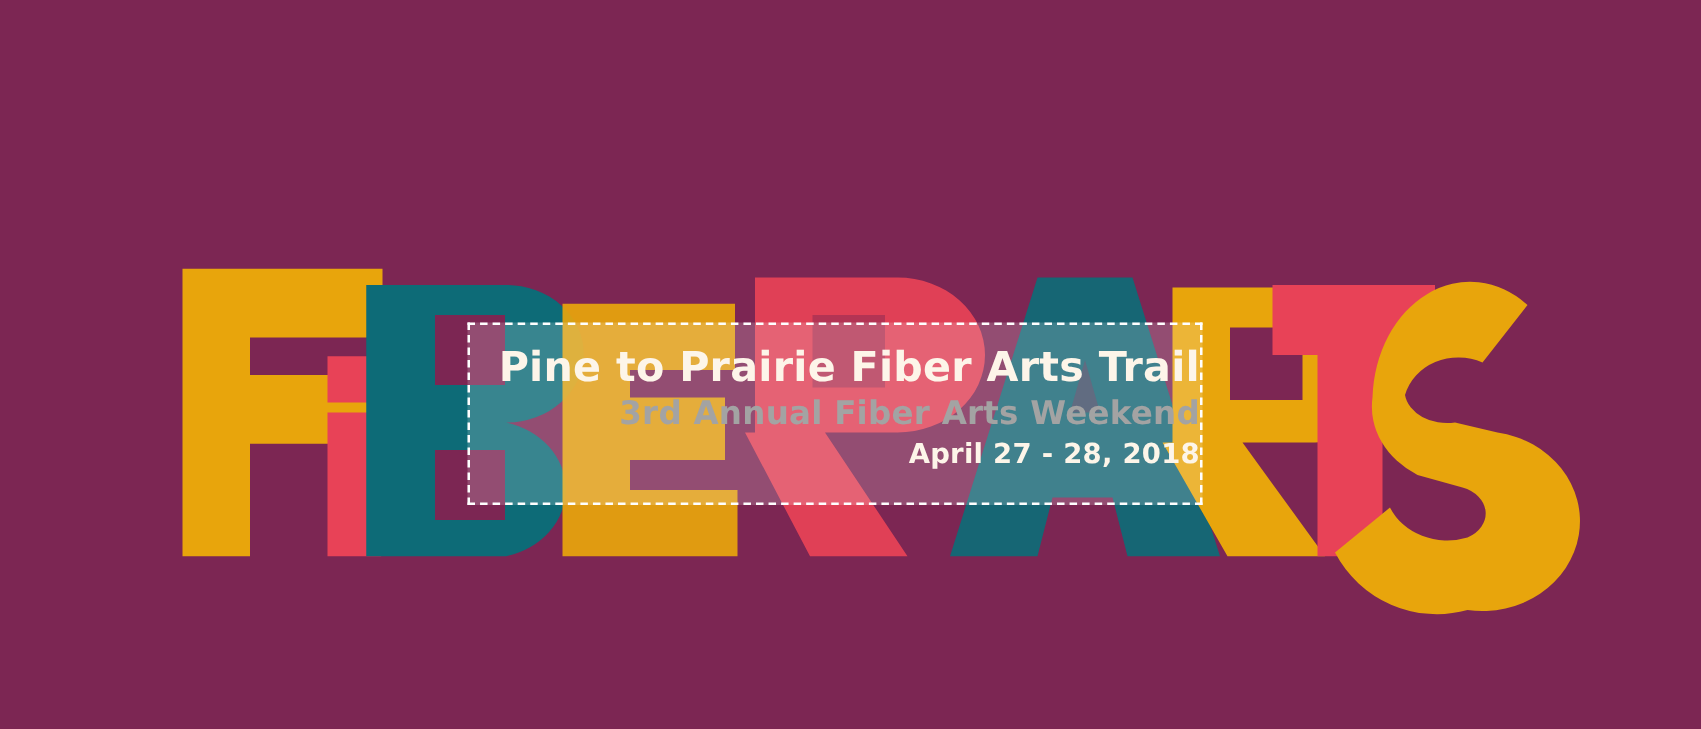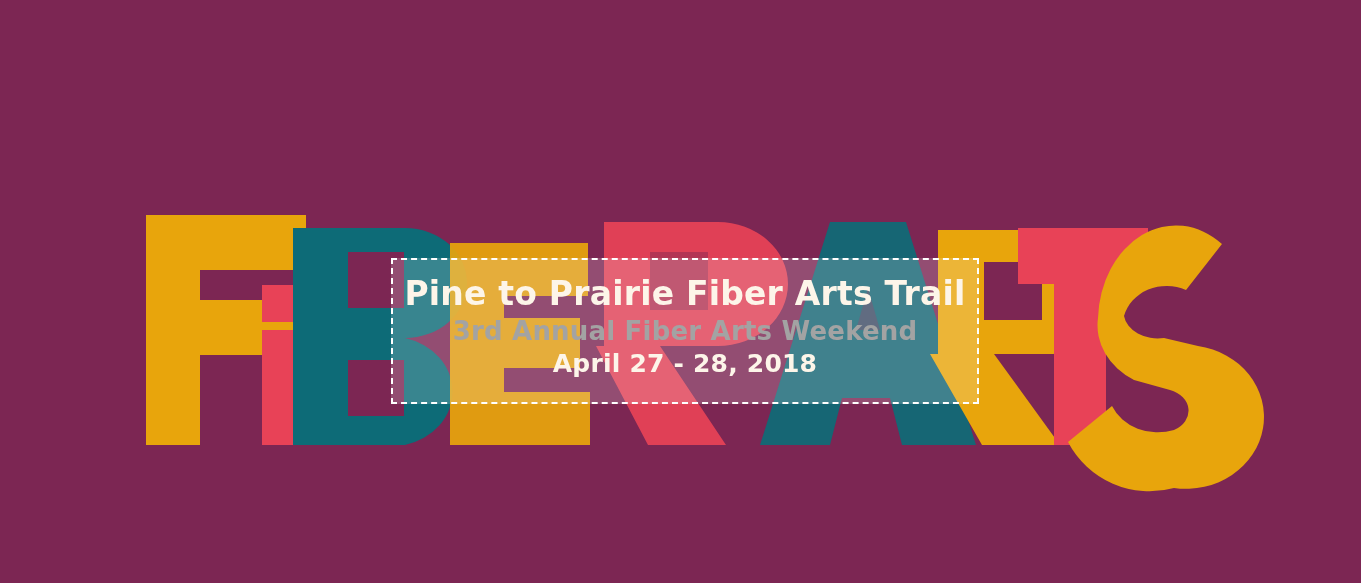--- a/index.html
+++ b/index.html
@@ -28,30 +28,30 @@
   }
   #letters svg {
     display: block;
     width: 1361px;
     height: 583px;
   }
 
   
   #overlay {
     position: absolute;
-    left: 391px;
+    left: 374px;
     top: 258px;
     width: 588px;
     height: 146px;
     box-sizing: border-box;
     background: rgba(255, 255, 255, 0.18);
     border: 2px dashed #ffffff;
     display: flex;
     flex-direction: column;
-    align-items: center;
+    align-items: flex-end;
     justify-content: flex-start;
     padding-top: 14px;
   }
   .line {
     color: #fdf5e9;
     text-align: center;
     white-space: nowrap;
     font-family: "DejaVu Sans", sans-serif;
     font-weight: bold;
     letter-spacing: 0.2px;
@@ -60,21 +60,21 @@
     font-size: 33px;
     line-height: 40px;
     margin: 0;
   }
   #subtitle-line {
     font-size: 26px;
     line-height: 34px;
     margin: 0;
   }
   #date-line {
-    font-size: 25px;
+    font-size: 22px;
     line-height: 32px;
     margin: 0;
   }
 </style>
 </head>
 <body>
 
 <div id="banner" style="background: rgb(124, 38, 83);">
 
   <div id="bg" style="background: rgb(124, 38, 83);"></div>

